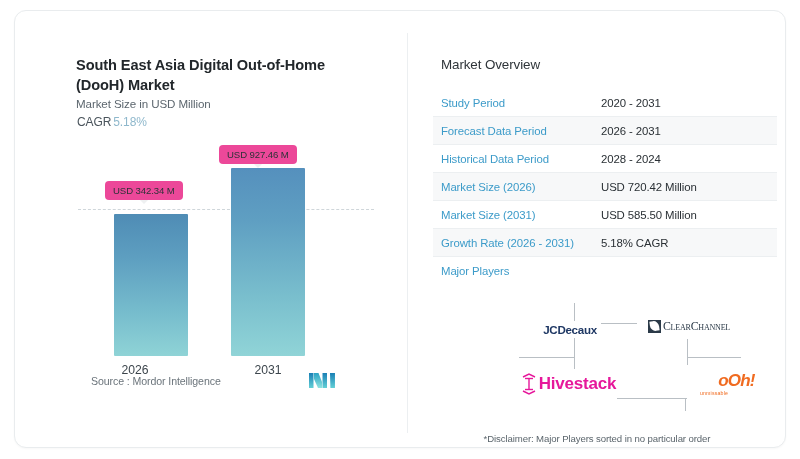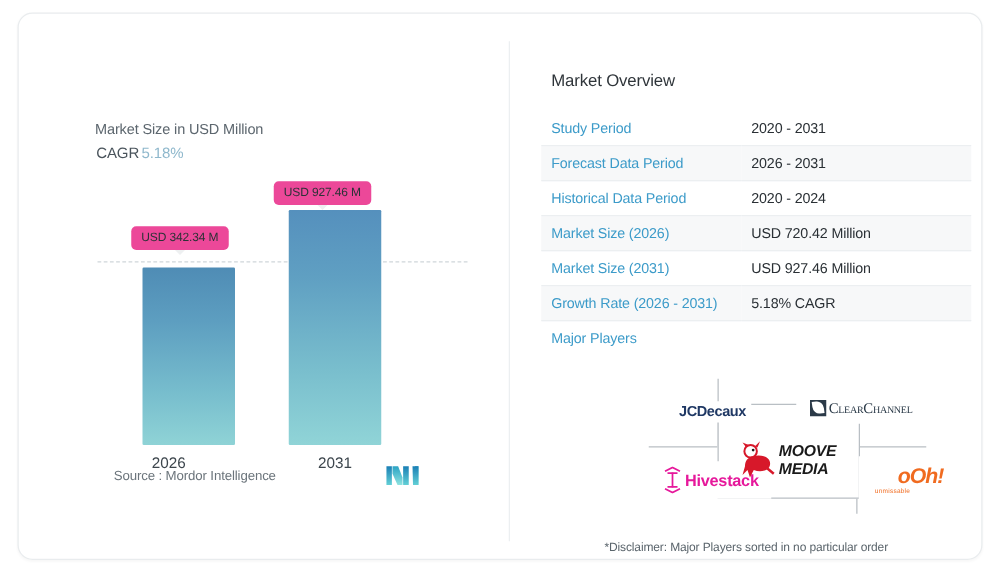--- a/index.html
+++ b/index.html
@@ -318,21 +318,21 @@
   }
   .hv-mark {
     width: 14px; height: 22px;
     position: relative;
     margin-right: 3px;
     flex: none;
   }
   .hv-mark svg { display: block; }
   .hv-text {
     font-weight: bold;
-    font-size: 13px;
+    font-size: 17px;
     color: #e6189b;
     letter-spacing: -0.2px;
   }
 
   
   .logo-moove {
     left: 58px; top: 40px; width: 106px; height: 50px;
     z-index: 4;
   }
   .moove-inner {
@@ -389,20 +389,21 @@
 </head>
 <body>
 
 <div id="page">
   <div class="card">
 
     <div class="panel-divider"></div>
 
     <div class="left-panel">
 
+      <div class="chart-title">South East Asia Digital Out-of-Home (DooH) Market</div>
       <div class="chart-subtitle">Market Size in USD Million</div>
 
       <div class="cagr-line">
         <span>CAGR</span><span class="cagr-value">5.18%</span>
       </div>
 
       <div class="plot">
         <div class="dashed-line"></div>
 
         <div class="bar bar-2026"></div>
@@ -447,29 +448,29 @@
           <tr>
             <td class="ov-label">Study Period</td>
             <td class="ov-value">2020 - 2031</td>
           </tr>
           <tr class="shaded">
             <td class="ov-label">Forecast Data Period</td>
             <td class="ov-value">2026 - 2031</td>
           </tr>
           <tr>
             <td class="ov-label">Historical Data Period</td>
-            <td class="ov-value">2020 - 2024</td>
+            <td class="ov-value">2028 - 2024</td>
           </tr>
           <tr class="shaded">
             <td class="ov-label">Market Size (2026)</td>
             <td class="ov-value">USD 720.42 Million</td>
           </tr>
           <tr>
             <td class="ov-label">Market Size (2031)</td>
-            <td class="ov-value">USD 927.46 Million</td>
+            <td class="ov-value">USD 585.50 Million</td>
           </tr>
           <tr class="shaded">
             <td class="ov-label">Growth Rate (2026 - 2031)</td>
             <td class="ov-value">5.18% CAGR</td>
           </tr>
           <tr class="players-row">
             <td class="ov-label">Major Players</td>
             <td class="ov-value"></td>
           </tr>
         </tbody>
@@ -498,38 +499,20 @@
             <polyline points="1,4 7,1 13,4" fill="none" stroke="#e6189b" stroke-width="1.4"></polyline>
             <polyline points="1,18 7,21 13,18" fill="none" stroke="#e6189b" stroke-width="1.4"></polyline>
             <line x1="7" y1="5" x2="7" y2="17" stroke="#e6189b" stroke-width="1.4"></line>
             <line x1="3" y1="5.5" x2="11" y2="5.5" stroke="#e6189b" stroke-width="1.4"></line>
             <line x1="3" y1="16.5" x2="11" y2="16.5" stroke="#e6189b" stroke-width="1.4"></line>
           </svg>
         </span>
         <span class="hv-text">Hivestack</span>
       </div>
 
-      <div class="logo logo-moove">
-        <span class="moove-inner">
-          <span class="moove-mark">
-            <svg width="30" height="32" viewBox="0 0 30 32">
-              <path d="M6 6 L3 2 L8 4 Z" fill="#d7182a"></path>
-              <path d="M13 5 L17 1 L15 6 Z" fill="#d7182a"></path>
-              <circle cx="9.5" cy="9" r="5" fill="#ffffff" stroke="#d7182a" stroke-width="1.6"></circle>
-              <circle cx="11.5" cy="8" r="1.1" fill="#1a1a1a"></circle>
-              <path d="M11 13 C19 11 26 14 25 20 C24 25 17 26 12 24 L9 30 L7 24 L3 28 L5 21 C5 17 7 14 11 13 Z" fill="#d7182a"></path>
-              <path d="M22 22 L28 27" stroke="#d7182a" stroke-width="2" fill="none"></path>
-            </svg>
-          </span>
-          <span>
-            <span class="moove-text" style="display:block">MOOVE</span>
-            <span class="moove-text" style="display:block">MEDIA</span>
-          </span>
-        </span>
-      </div>
 
       <div class="logo logo-ooh">
         <span class="ooh-text">oOh!</span>
         <span class="ooh-sub">unmissable</span>
       </div>
     </div>
 
     <div class="disclaimer">*Disclaimer: Major Players sorted in no particular order</div>
 
   </div>

